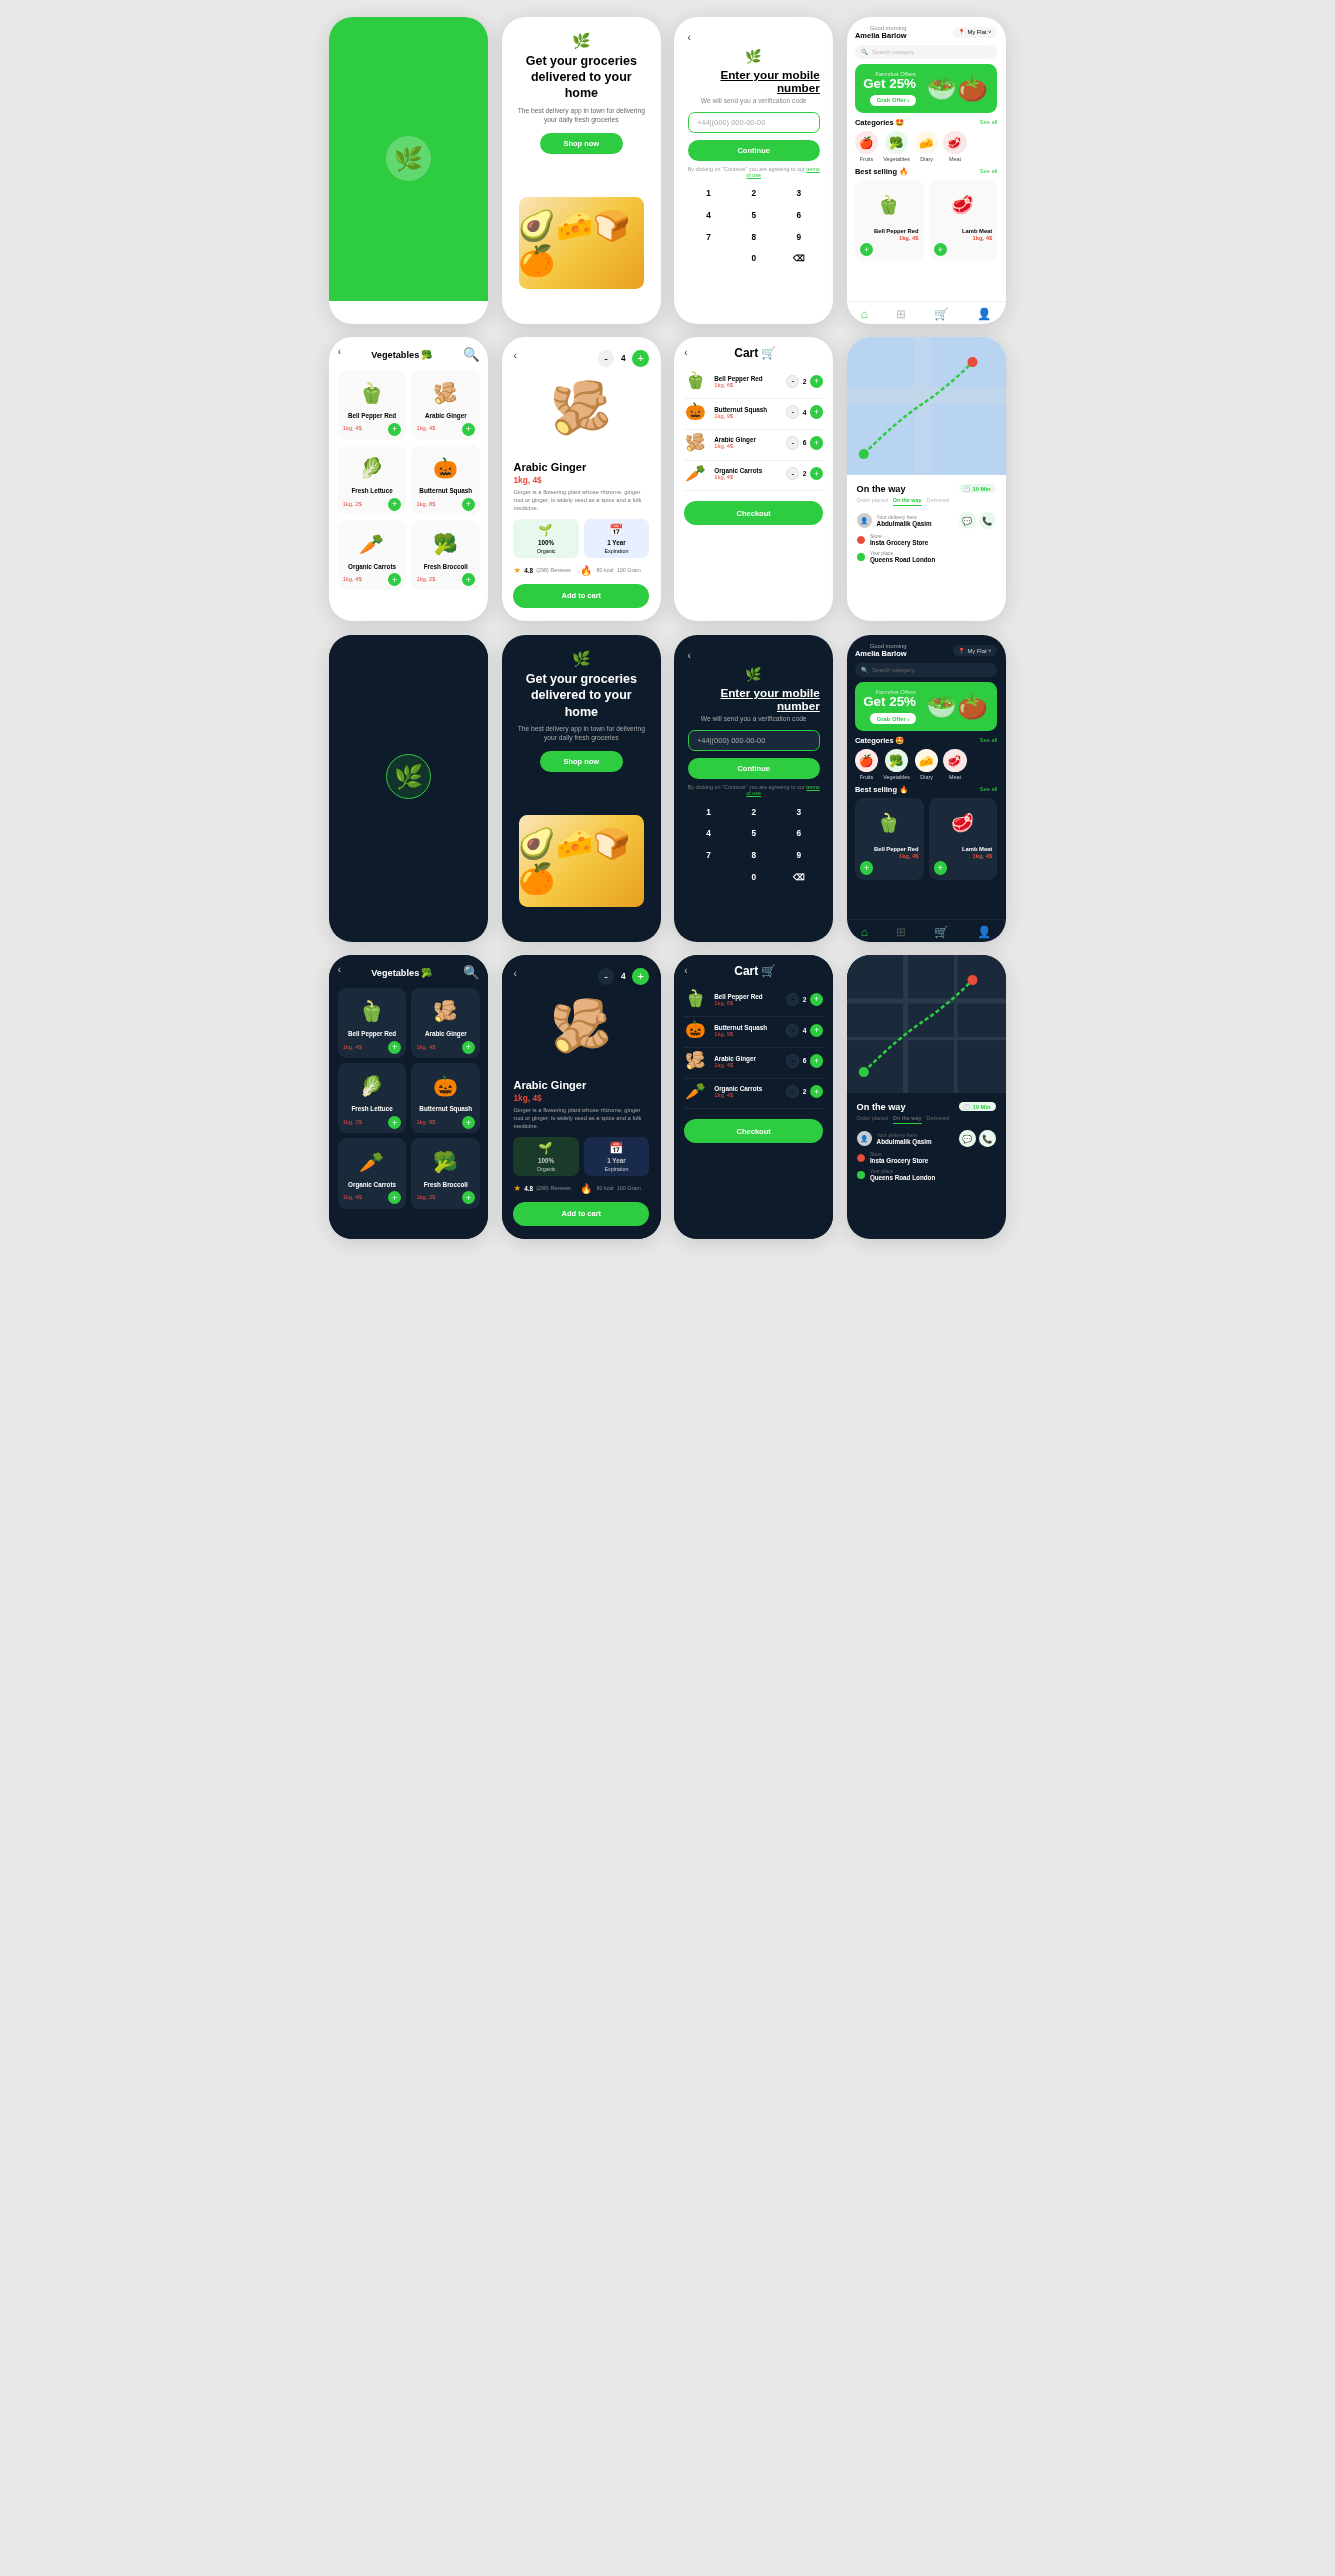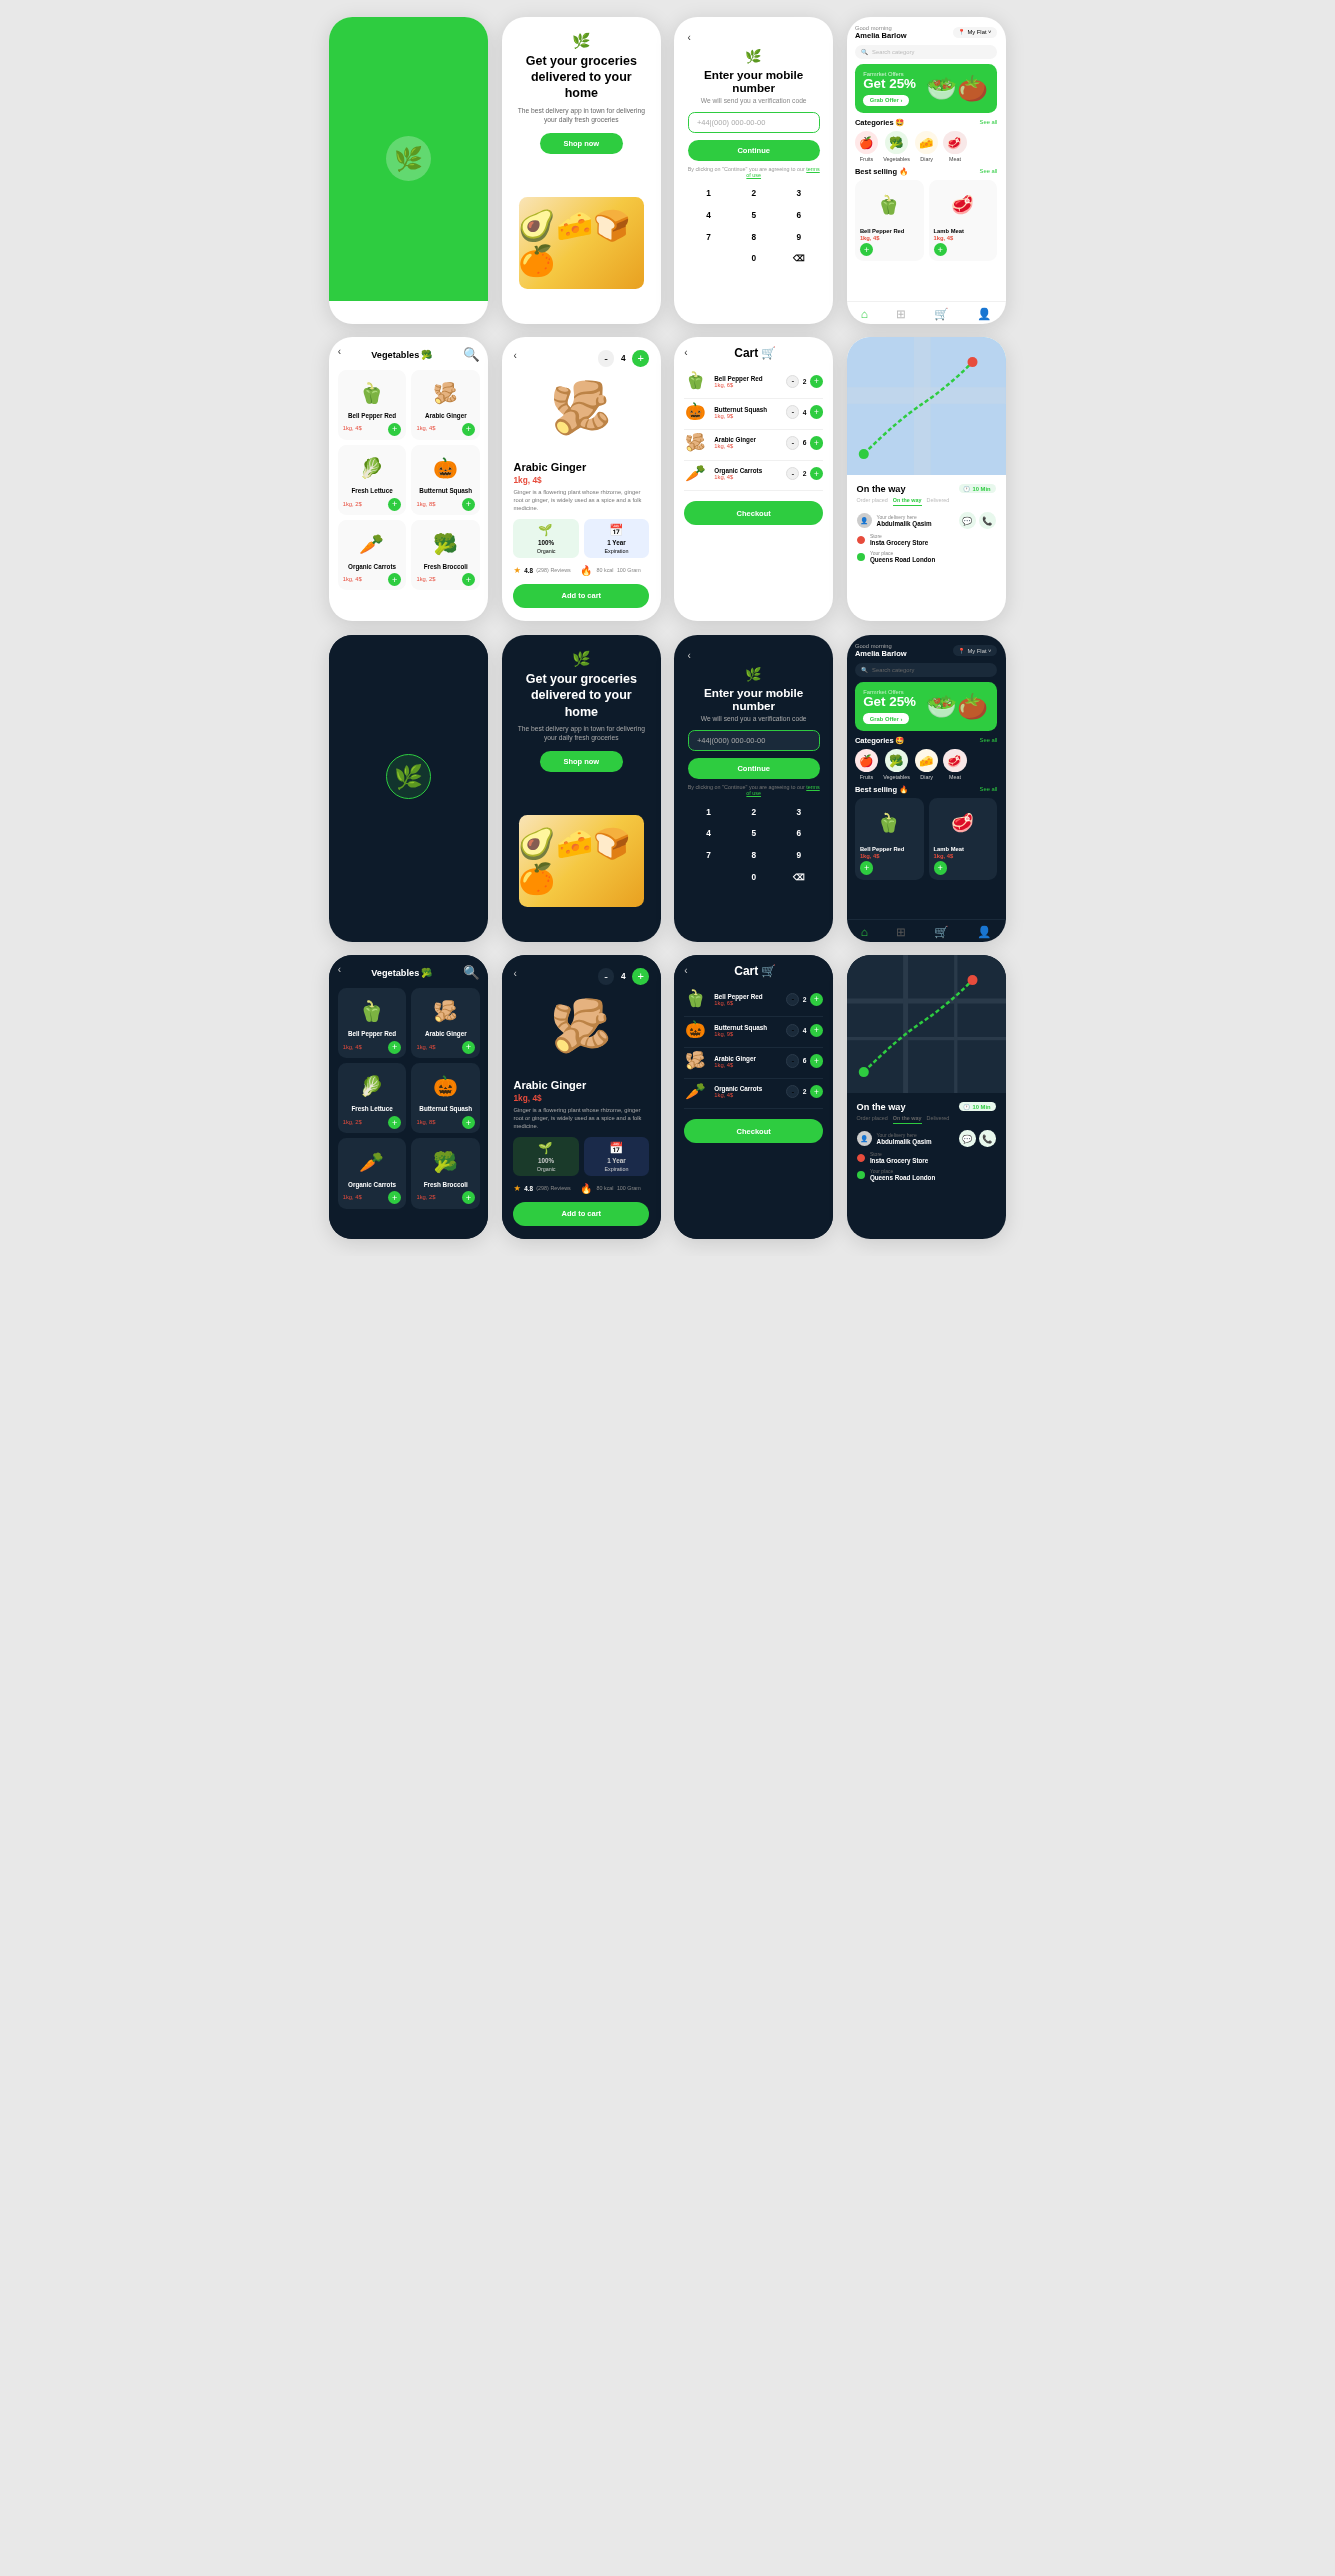--- a/index.html
+++ b/index.html
@@ -31,30 +31,30 @@
     .leaf-icon { font-size: 23.4px; }
     
     .welcome-screen { padding: 15px 11.7px 11.7px; height: 284px; display: flex; flex-direction: column; align-items: center; }
     .welcome-title { font-size: 12.5px; font-weight: 700; text-align: center; margin-bottom: 4.2px; line-height: 1.3; }
     .welcome-sub { font-size: 6.7px; color: #666; text-align: center; margin-bottom: 8.3px; line-height: 1.4; }
     .shop-now-btn { background: #2ecc40; color: #fff; border: none; border-radius: 16.7px; padding: 5.8px 23.4px; font-size: 7.5px; font-weight: 600; cursor: pointer; margin-bottom: 8.3px; }
     .food-img { width: 125px; height: 92px; background: linear-gradient(135deg, #f9e4b7 0%, #f5c842 50%, #e8a020 100%); border-radius: 8.3px; display: flex; align-items: center; justify-content: center; font-size: 30px; margin-top: auto; }
     
     .mobile-number-screen { padding: 15px 13.4px; height: 284px; display: flex; flex-direction: column; }
     .back-arrow { font-size: 10px; color: #333; margin-bottom: 6.7px; }
-    .screen-title { font-size: 11.7px; font-weight: 700; text-align: center; margin-bottom: 3.3px; }
+    .screen-title { font-size: 11.7px; font-weight: 700; text-align: right; margin-bottom: 3.3px; text-decoration: underline; }
     .screen-sub { font-size: 6.7px; color: #888; text-align: center; margin-bottom: 8.3px; }
     .phone-input { border: 1.7px solid #2ecc40; border-radius: 6.7px; padding: 5px 8.3px; font-size: 7.5px; color: #aaa; margin-bottom: 6.7px; }
     .continue-btn { background: #2ecc40; color: #fff; border: none; border-radius: 16.7px; padding: 5.8px; font-size: 7.5px; font-weight: 600; cursor: pointer; width: 100%; margin-bottom: 5px; }
     .terms-text { font-size: 5.4px; color: #999; text-align: center; margin-bottom: 6.7px; }
     .terms-link { color: #2ecc40; text-decoration: underline; }
     .numpad { display: grid; grid-template-columns: repeat(3, 1fr); gap: 3.3px; }
     .numpad-key { text-align: center; padding: 4.2px 0; font-size: 8.3px; font-weight: 600; cursor: pointer; border-radius: 3.3px; }
     
-    .home-screen { padding: 8.3px 8.3px 5px; height: 284px; overflow: hidden; }
+    .home-screen { padding: 8.3px 8.3px 5px; height: 284px; overflow: hidden; text-align: right; }
     .home-header { display: flex; align-items: center; justify-content: space-between; margin-bottom: 5px; }
     .greeting { font-size: 5.8px; color: #888; }
     .user-name { font-size: 7.5px; font-weight: 700; }
     .location-btn { background: #f5f5f5; border-radius: 8.3px; padding: 2.5px 5.8px; font-size: 5.8px; display: flex; align-items: center; gap: 1.7px; }
     .search-bar { background: #f5f5f5; border-radius: 8.3px; padding: 4.2px 6.7px; font-size: 5.8px; color: #bbb; display: flex; align-items: center; gap: 3.3px; margin-bottom: 5px; }
     .promo-banner { background: #2ecc40; border-radius: 8.3px; padding: 6.7px 8.3px; margin-bottom: 5px; display: flex; justify-content: space-between; align-items: center; overflow: hidden; position: relative; }
     .promo-text { font-size: 5.8px; color: rgba(255,255,255,0.8); }
     .promo-percent { font-size: 13.4px; font-weight: 800; color: #fff; line-height: 1; }
     .promo-grab { background: #fff; color: #2ecc40; border-radius: 8.3px; padding: 2.5px 6.7px; font-size: 5.8px; font-weight: 700; cursor: pointer; margin-top: 3.3px; display: inline-block; }
     .section-header { display: flex; align-items: center; justify-content: space-between; margin-bottom: 4.2px; }

